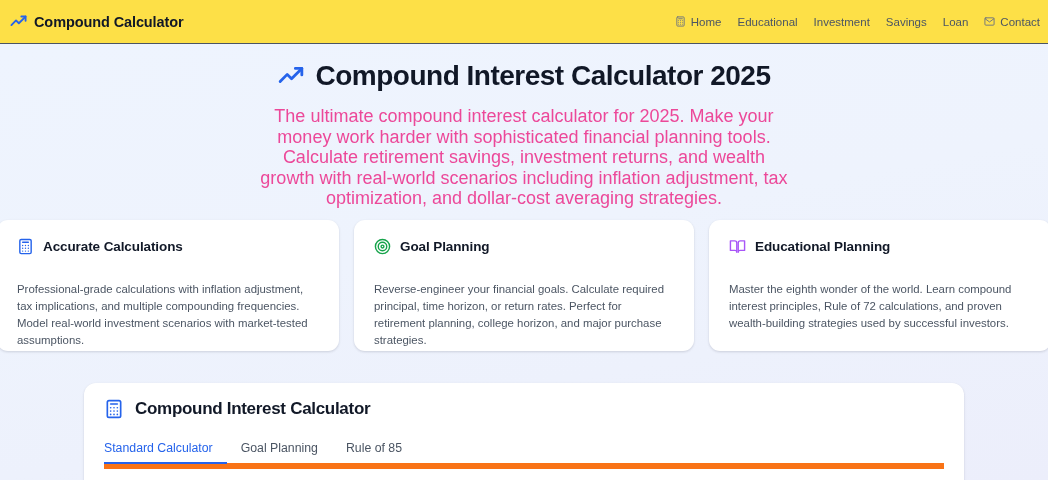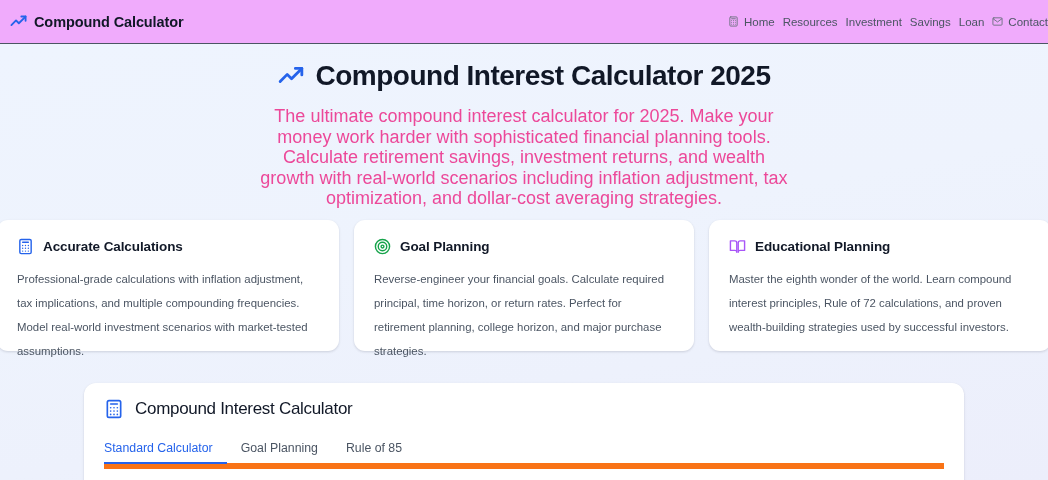--- a/index.html
+++ b/index.html
@@ -17,21 +17,21 @@
     height: 480px;
     overflow: hidden;
   }
 
   
   .header {
     position: absolute;
     top: 0; left: 0;
     width: 1048px;
     height: 44px;
-    background: #f0abfc;
+    background: #fde047;
     border-bottom: 1px solid #4b5563;
     display: flex;
     align-items: center;
     padding: 0 0 0 10px;
     z-index: 5;
   }
   .brand {
     display: flex;
     align-items: center;
     gap: 7px;
@@ -48,22 +48,22 @@
     font-size: 14.5px;
     font-weight: bold;
     color: #111827;
     letter-spacing: -0.1px;
     white-space: nowrap;
   }
   .nav {
     margin-left: auto;
     display: flex;
     align-items: center;
-    gap: 8px;
-    padding-right: 0;
+    gap: 16px;
+    padding-right: 8px;
     white-space: nowrap;
   }
   .nav-item {
     display: inline-flex;
     align-items: center;
     gap: 5px;
     font-size: 11.5px;
     color: #4b5563;
     cursor: pointer;
     white-space: nowrap;
@@ -135,38 +135,38 @@
     height: 131px;
     flex: 0 0 auto;
   }
   .feature-card.c1 { width: 342px; margin-left: -3px; }
   .feature-card.c2 { width: 340px; }
   .feature-card.c3 { width: 342px; }
   .feature-head {
     display: flex;
     align-items: center;
     gap: 9px;
-    margin-bottom: 12px;
+    margin-bottom: 26px;
   }
   .feature-icon {
     width: 17px; height: 17px;
     display: inline-flex;
     align-items: center;
     justify-content: center;
     flex-shrink: 0;
   }
   .feature-title {
     font-size: 13.5px;
     font-weight: bold;
     color: #111827;
     letter-spacing: -0.1px;
   }
   .feature-desc {
     font-size: 11.4px;
-    line-height: 24px;
+    line-height: 17px;
     color: #4b5563;
   }
 
   
   .calc-card {
     position: absolute;
     top: 383px;
     left: 84px;
     width: 880px;
     height: 120px;
@@ -185,21 +185,21 @@
   .calc-icon {
     width: 20px; height: 20px;
     display: inline-flex;
     align-items: center;
     justify-content: center;
     color: #2563eb;
     flex-shrink: 0;
   }
   .calc-title {
     font-size: 17px;
-    font-weight: normal;
+    font-weight: bold;
     color: #111827;
     letter-spacing: -0.3px;
   }
   .tabs {
     display: flex;
     align-items: flex-end;
     gap: 0;
     border-bottom: 6px solid #f97316;
     height: 29px;
     margin: 0 0 0 0;
@@ -253,21 +253,21 @@
               <line x1="12" y1="14" x2="12" y2="14"></line>
               <line x1="16" y1="14" x2="16" y2="14"></line>
               <line x1="8" y1="18" x2="8" y2="18"></line>
               <line x1="12" y1="18" x2="12" y2="18"></line>
               <line x1="16" y1="18" x2="16" y2="18"></line>
             </svg>
         </span>
         <span>Home</span>
       </a>
       <a class="nav-item">
-        <span>Resources</span>
+        <span>Educational</span>
       </a>
       <a class="nav-item">
         <span>Investment</span>
       </a>
       <a class="nav-item">
         <span>Savings</span>
       </a>
       <a class="nav-item">
         <span>Loan</span>
       </a>

